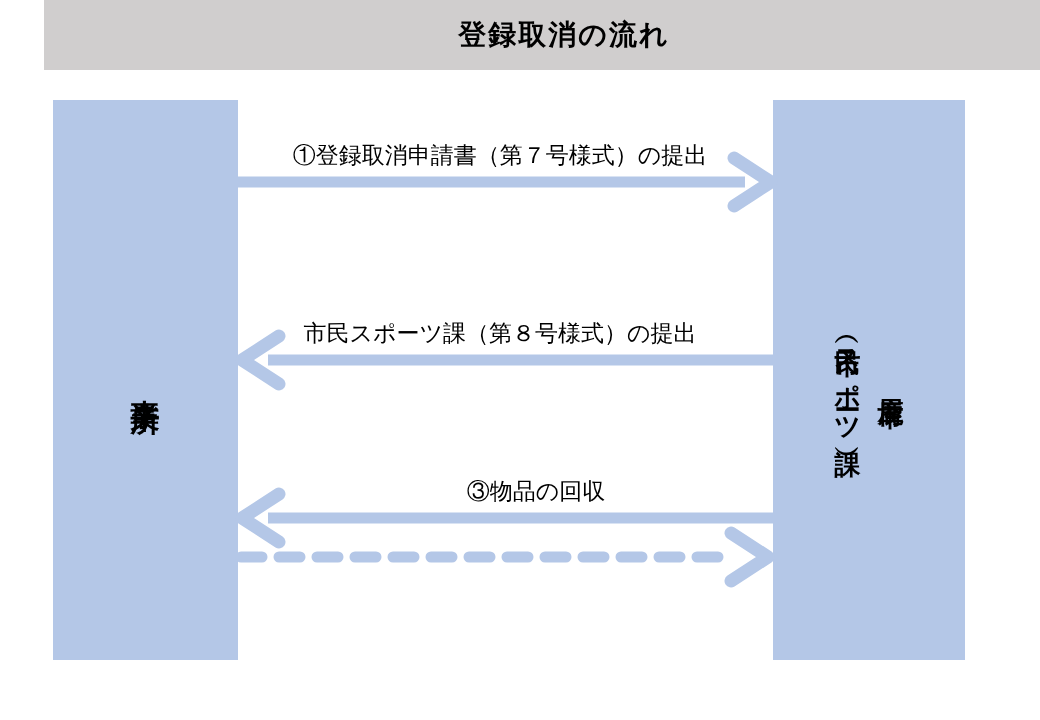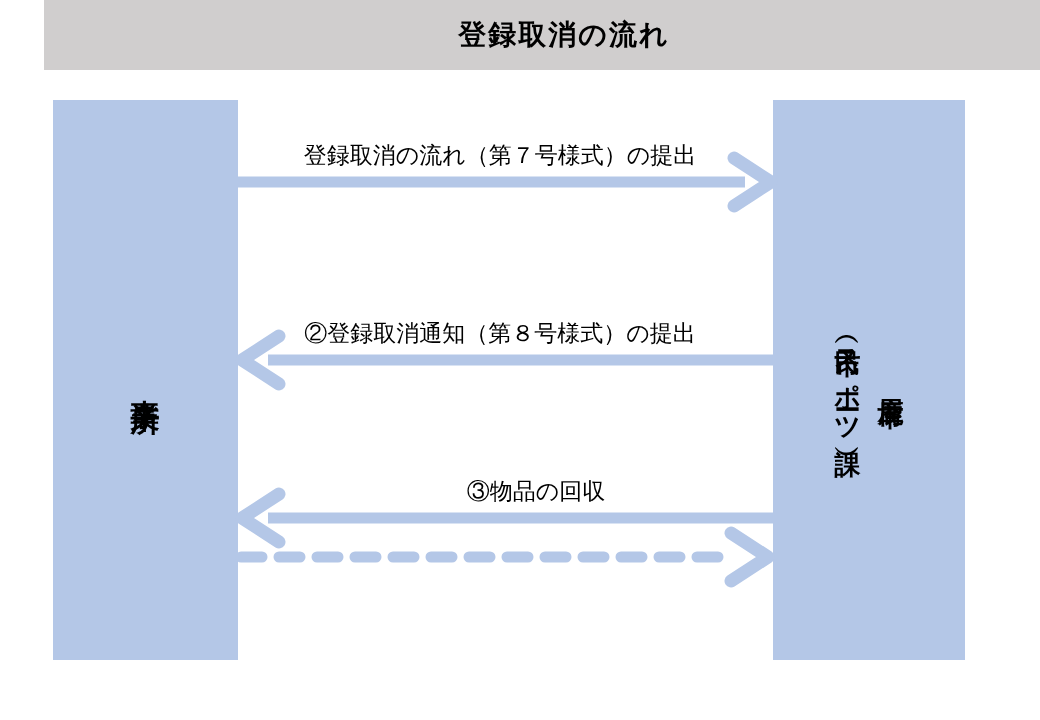--- a/index.html
+++ b/index.html
@@ -83,17 +83,17 @@
     <g>
       <line class="shaft" x1="268" y1="518" x2="773" y2="518"></line>
       <polyline class="head" points="279,494 242,518 279,542"></polyline>
     </g>
     <g>
       <line class="shaft-dashed" x1="241" y1="557" x2="724" y2="557"></line>
       <polyline class="head" points="731,533 768,557 731,581"></polyline>
     </g>
   </svg>
 
-  <div class="arrow-label label-1">登録取消の流れ（第７号様式）の提出</div>
-  <div class="arrow-label label-2">②登録取消通知（第８号様式）の提出</div>
+  <div class="arrow-label label-1">①登録取消申請書（第７号様式）の提出</div>
+  <div class="arrow-label label-2">市民スポーツ課（第８号様式）の提出</div>
   <div class="arrow-label label-3">③物品の回収</div>
 
 </div>
 
 </body></html>

